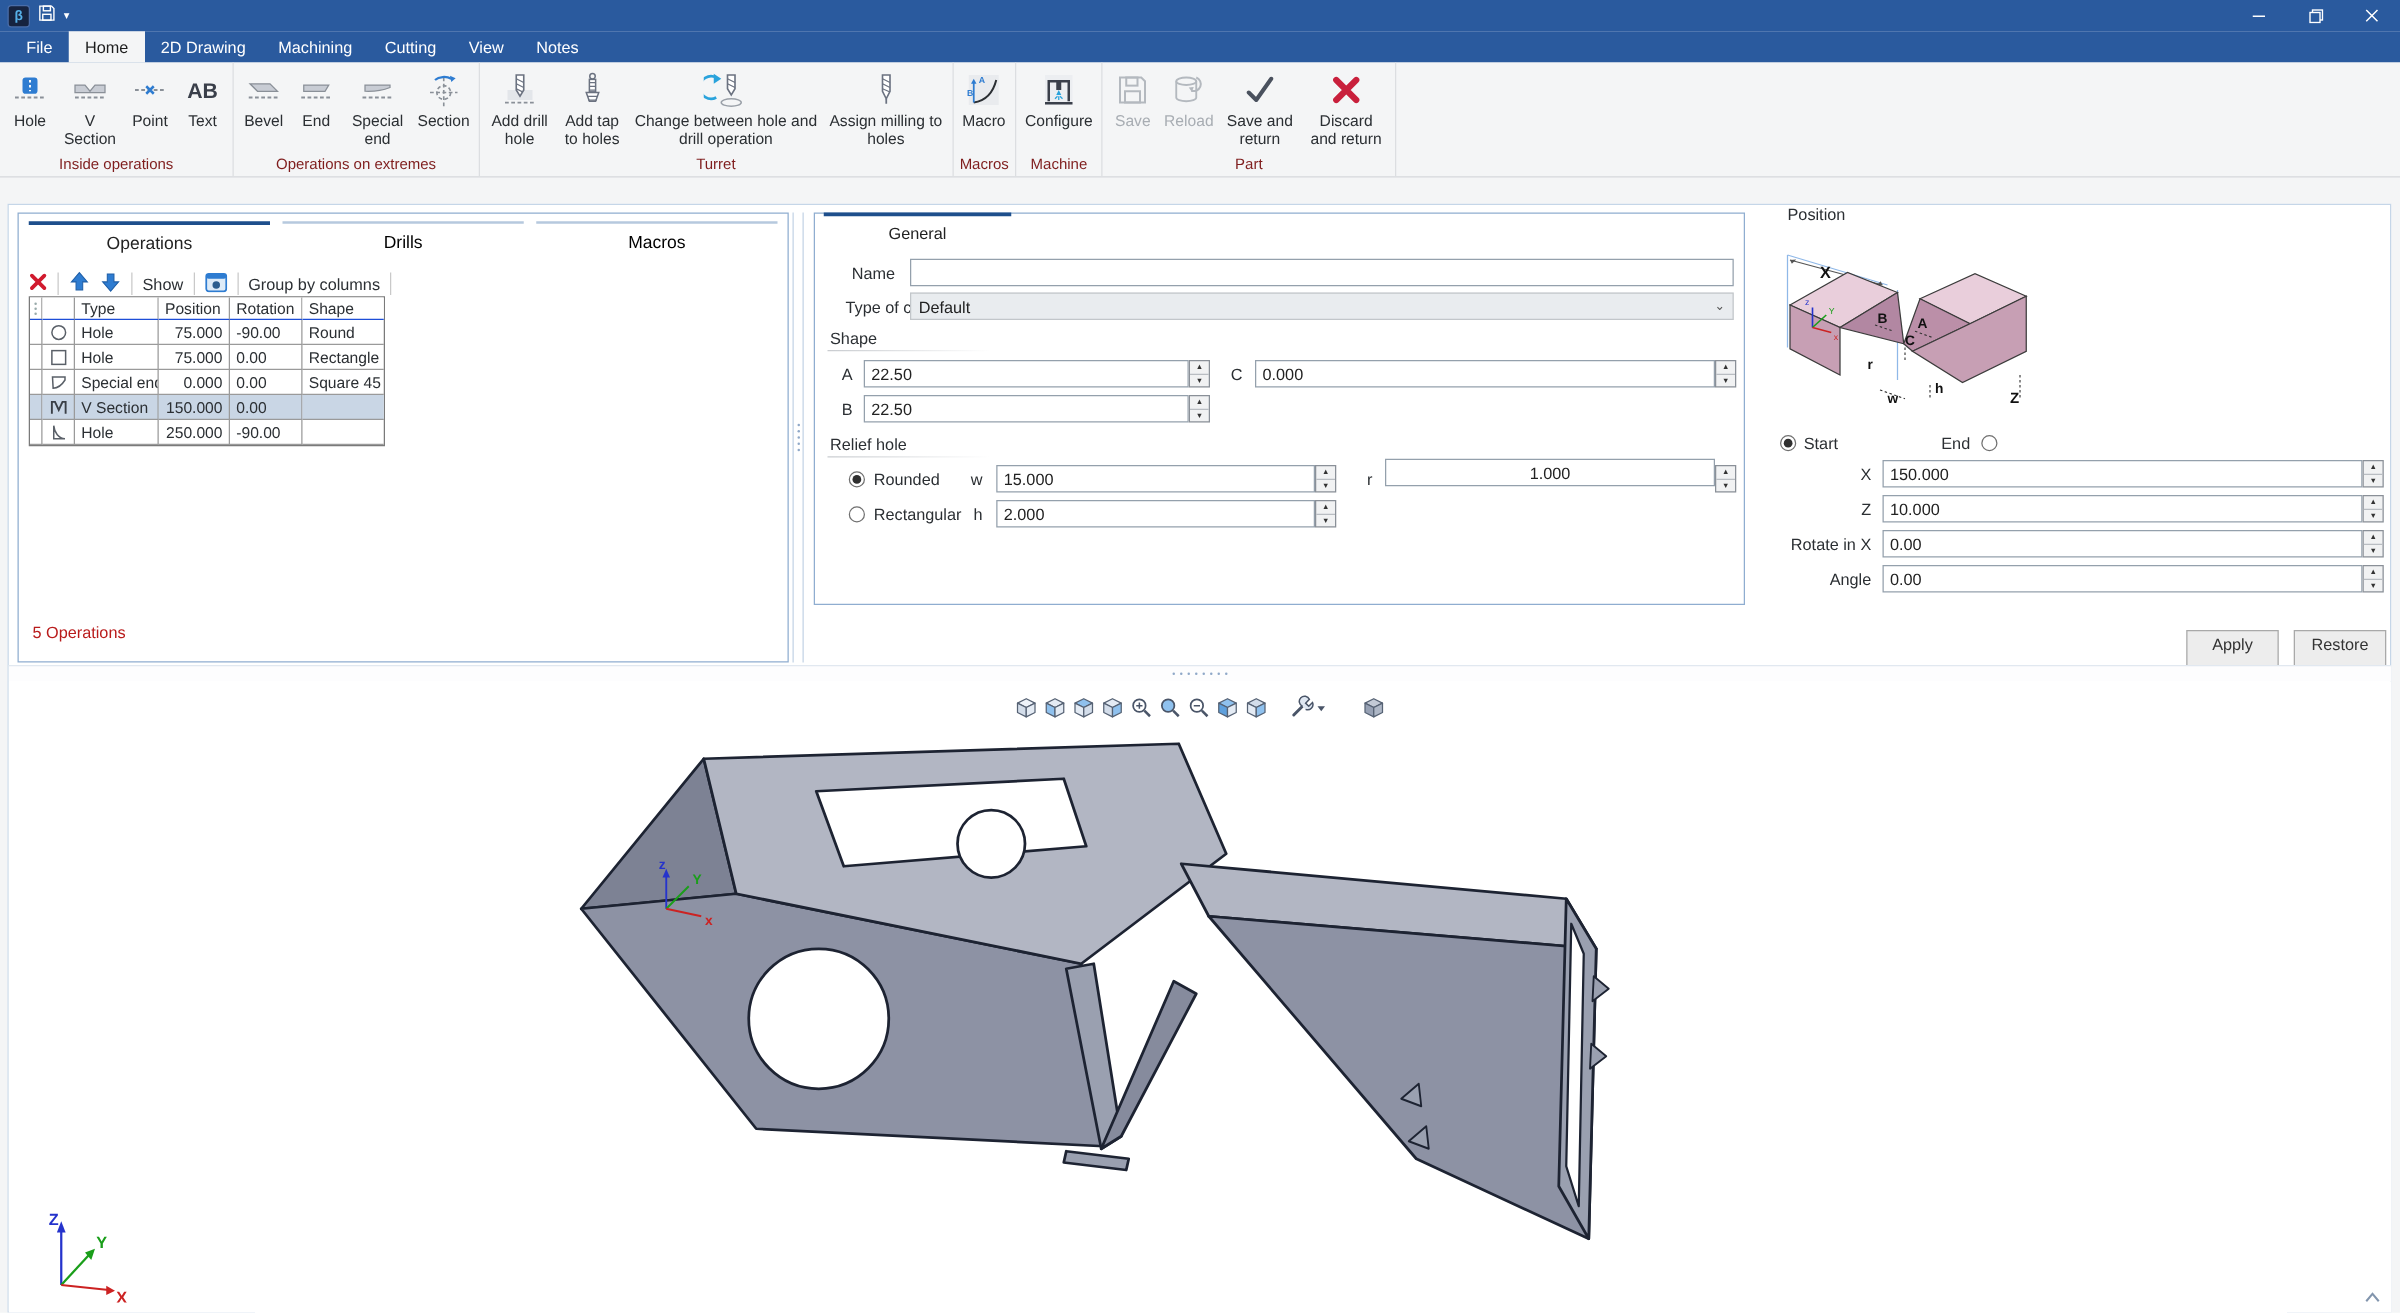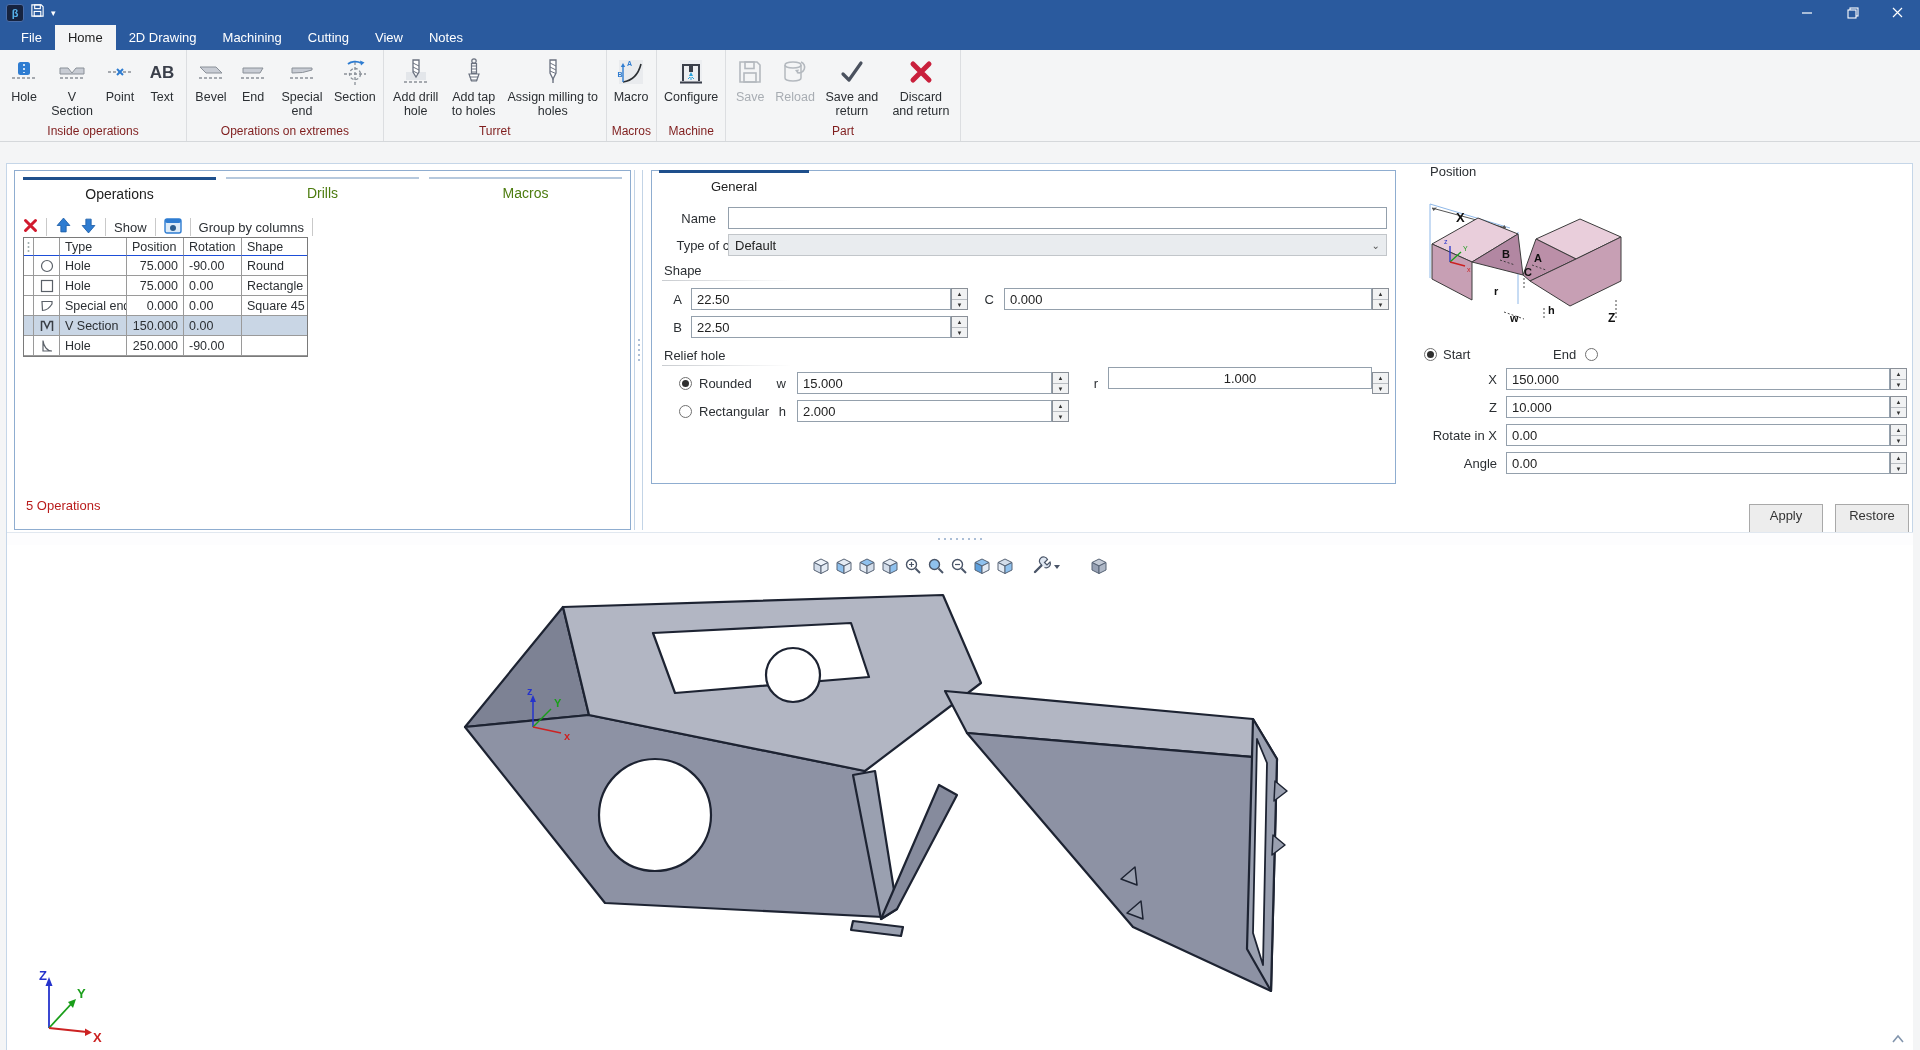--- a/index.html
+++ b/index.html
@@ -31,21 +31,21 @@
   .rgl { text-align:center; color:#7f1d1d; font-size:12px; padding:1px 2px 3px; white-space:nowrap; }
 
   
   .frame { position:absolute; left:6px; top:163px; width:1907px; height:887px; border:1px solid #c5d6e8; background:#fff; }
 
   .panel { position:absolute; background:#fff; border:1px solid #8fadd0; }
   .tabsrow { position:absolute; left:8px; right:8px; top:6px; display:flex; gap:10px; }
   .ptab { flex:1; text-align:center; }
   .ptab .bar { height:2px; background:#b6c9de; margin-bottom:6px; }
   .ptab.active .bar { height:3px; background:#1e4f8c; }
-  .ptab .lbl { font-size:14px; color:#4d7c0f; }
+  .ptab .lbl { font-size:14px; color:#000000; }
   .ptab.active .lbl { color:#222; }
 
   .ltoolbar { position:absolute; left:8px; top:44px; height:24px; display:flex; align-items:center; gap:8px; font-size:13px; }
   .tsep { width:1px; height:18px; background:#c9c9c9; }
 
   
   .optable { position:absolute; left:8px; top:66px; width:285px; border:1px solid #7a7a7a; font-size:12.5px; }
   .trow { display:grid; grid-template-columns:10px 26px 67px 57px 58px 65px; }
   .trow > div { border-right:1px solid #9a9a9a; border-bottom:1px solid #9a9a9a; height:20px; display:flex; align-items:center; padding:0 5px; overflow:hidden; white-space:nowrap; }
   .trow > div:last-child { border-right:none; }
@@ -237,20 +237,32 @@
         <div class="ricon">
             <svg width="30" height="32" viewBox="0 0 30 32">
               <circle cx="15" cy="5" r="2.2" fill="none" stroke="#6b7280" stroke-width="1.2"></circle>
               <rect x="12.5" y="7.5" width="5" height="10" fill="#fff" stroke="#6b7280" stroke-width="1.2"></rect>
               <path d="M12.5,10 h5 M12.5,13 h5 M12.5,16 h5" stroke="#6b7280" stroke-width="1"></path>
               <path d="M10,18 h10 l-2.5,7 h-5 z" fill="#fff" stroke="#6b7280" stroke-width="1.2"></path>
               <path d="M10.8,21 h8.4 M11.6,24 h6.8" stroke="#6b7280" stroke-width="1"></path>
             </svg>
           </div>
         <div>Add tap to holes</div>
+      </div>
+      <div class="rbtn" style="max-width:156px">
+        <div class="ricon">
+            <svg width="36" height="32" viewBox="0 0 36 32">
+              <path d="M10,6 A9,9 0 1 0 10,22" fill="none" stroke="#2aa3dc" stroke-width="2.2"></path>
+              <path d="M8,3 L14,7 L8,11 Z" fill="#2aa3dc"></path>
+              <path d="M19,4 h6 v11 l-3,5 l-3,-5 z" fill="#fff" stroke="#6b7280" stroke-width="1.3"></path>
+              <path d="M19,7 l6,3 M19,11 l6,3" stroke="#6b7280" stroke-width="1"></path>
+              <ellipse cx="22" cy="26" rx="8" ry="3" fill="none" stroke="#9aa0a8" stroke-width="1.2"></ellipse>
+            </svg>
+          </div>
+        <div>Change between hole and drill operation</div>
       </div>
       <div class="rbtn" style="max-width:100px">
         <div class="ricon">
             <svg width="30" height="32" viewBox="0 0 30 32">
               <path d="M12,4 h6 v13 l-3,6 l-3,-6 z" fill="#fff" stroke="#6b7280" stroke-width="1.3"></path>
               <path d="M12,7 l6,3 M12,11 l6,3 M12,15 l6,2.6" stroke="#6b7280" stroke-width="1"></path>
               <line x1="15" y1="23" x2="15" y2="27" stroke="#6b7280" stroke-width="1.4"></line>
             </svg>
           </div>
         <div>Assign milling to holes</div>

